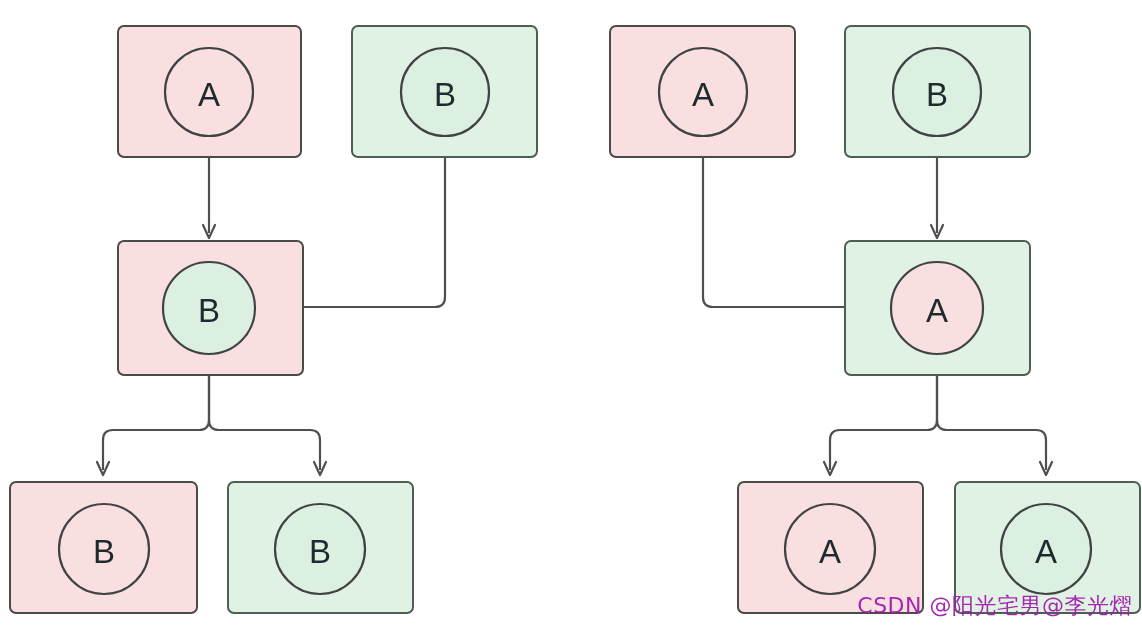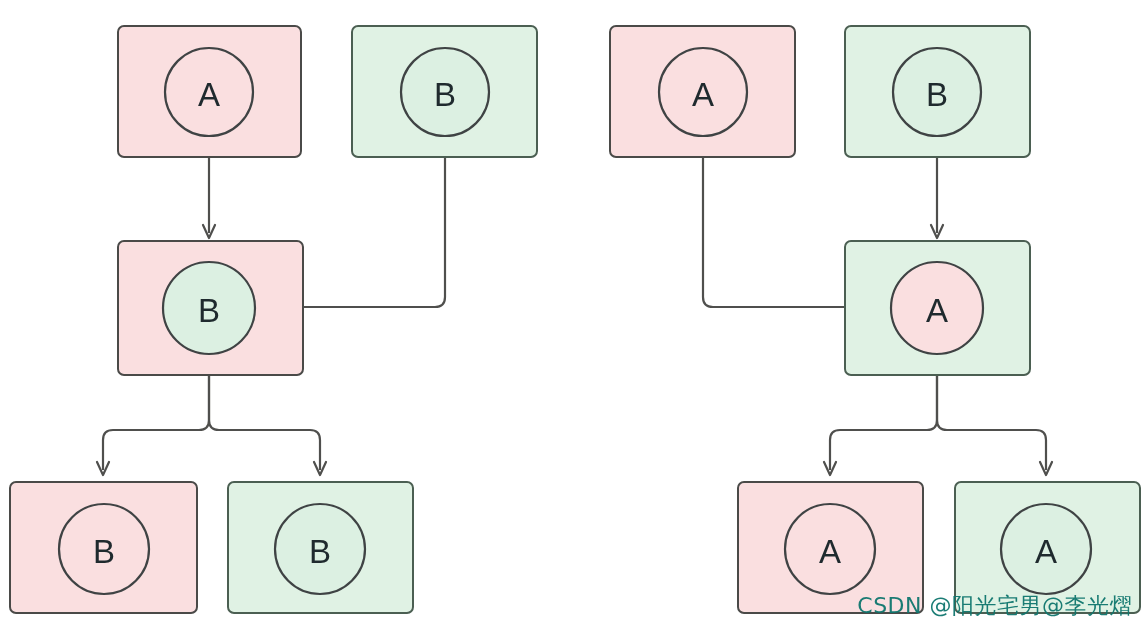--- a/index.html
+++ b/index.html
@@ -59,21 +59,21 @@
     stroke-width: 2.2;
     stroke-linecap: round;
     stroke-linejoin: round;
   }
   #watermark {
     position: absolute;
     right: 10px;
     bottom: 4px;
     font-family: "DejaVu Sans", sans-serif;
     font-size: 22px;
-    color: #0f766e;
+    color: #a21caf;
     letter-spacing: 0.5px;
     white-space: nowrap;
     opacity: 0.95;
     pointer-events: none;
     margin-left: 16px;
   }
 </style>
 </head>
 <body>
 

